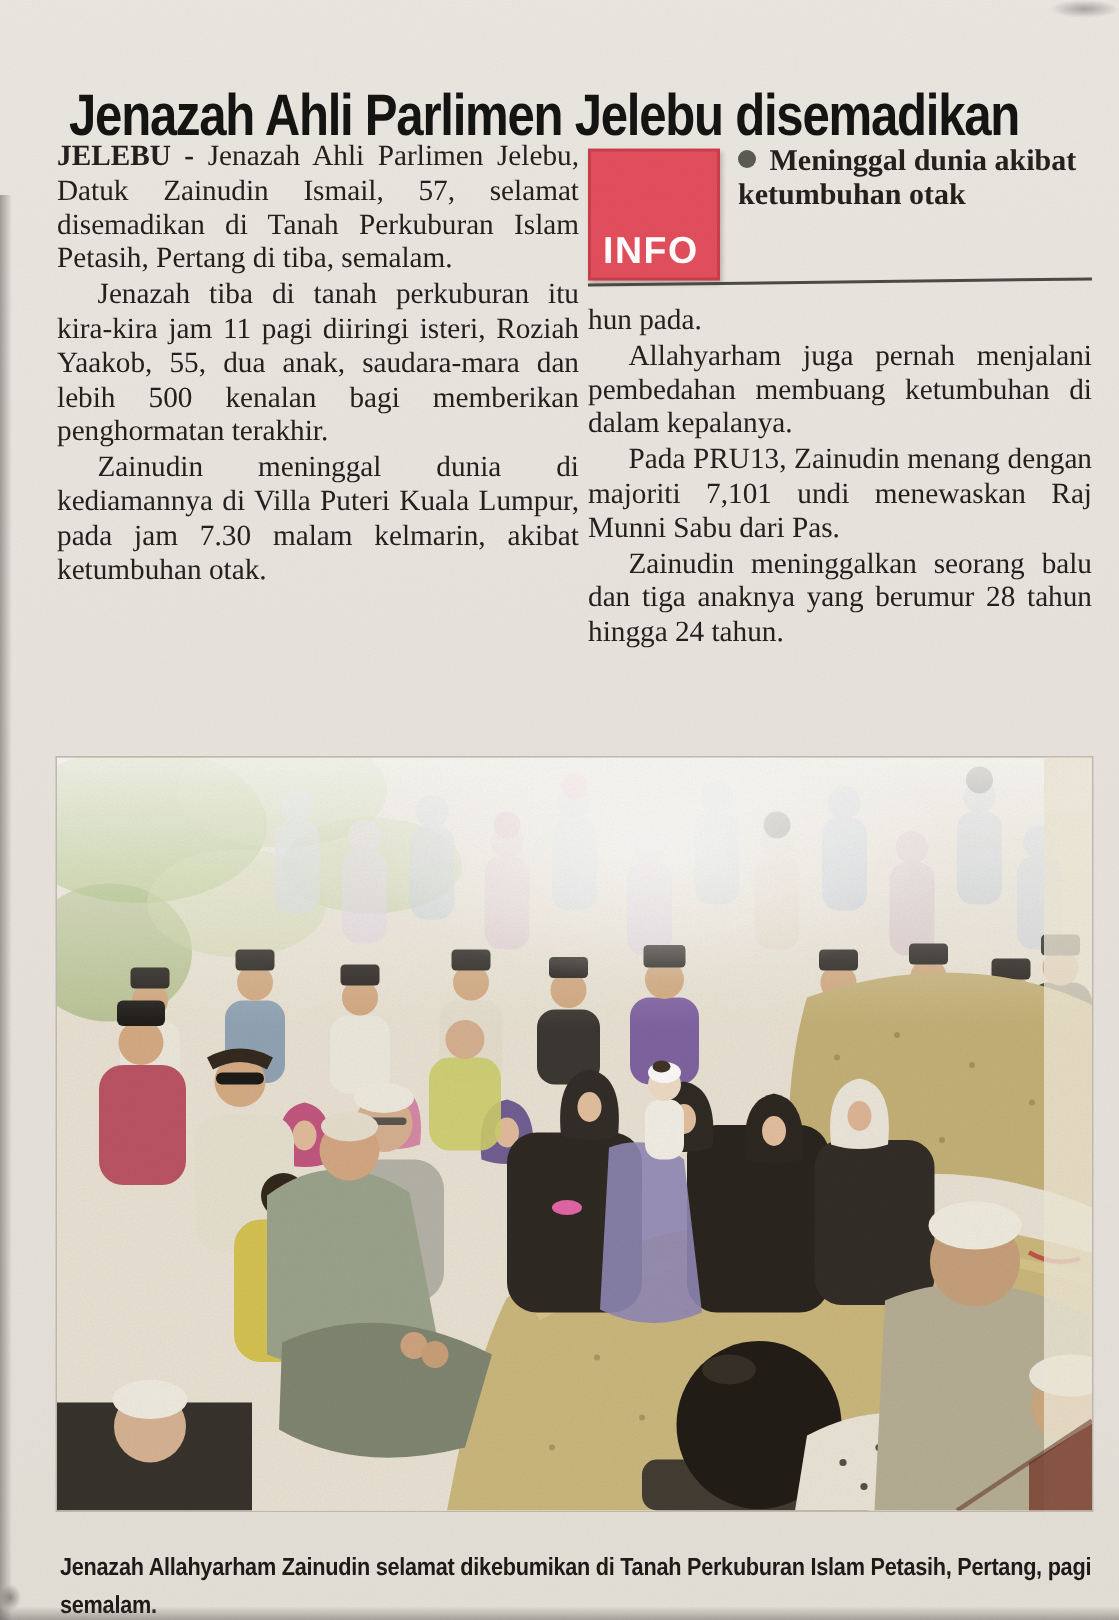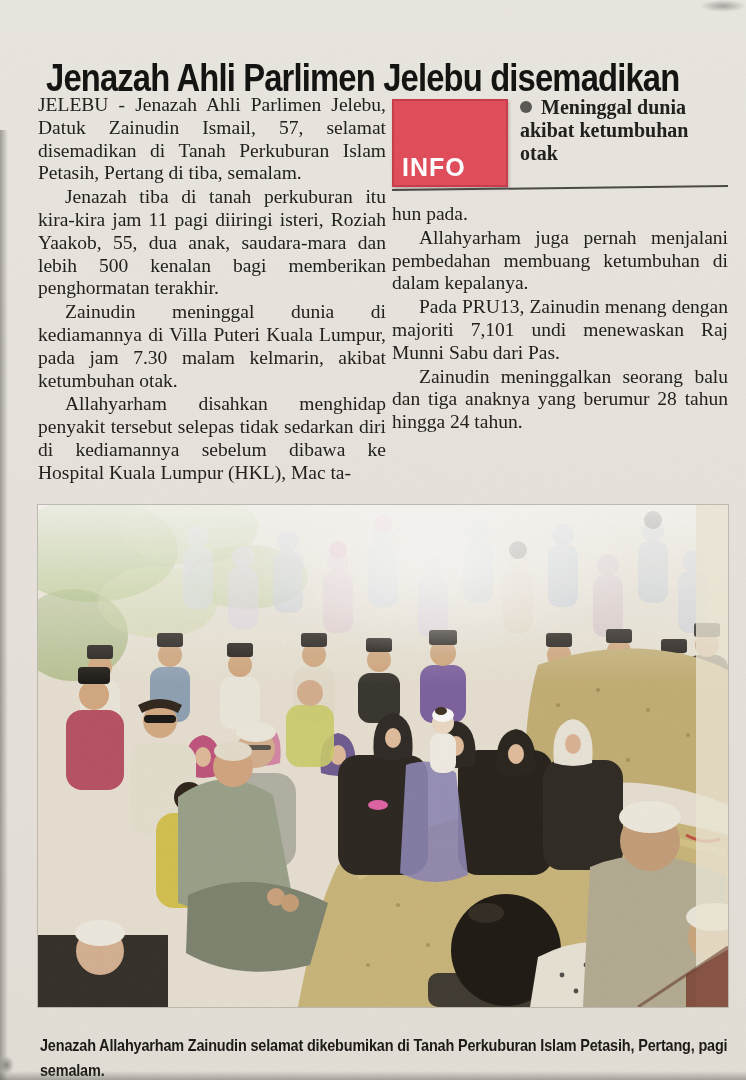--- a/index.html
+++ b/index.html
@@ -16,27 +16,26 @@
     font-size:39px;letter-spacing:-1px;color:#141412;
     transform:scaleX(0.84);transform-origin:left center;
   }
   
   .col{position:absolute;top:94px;font-size:19.5px;line-height:22.8px;
        text-align:justify;color:#23211e;}
   .col-left{left:38px;width:348px;}
   .col-right{left:392px;width:336px;}
   .col p{margin:0 0 1px 0;text-indent:27px;}
   .col p.lead,.col p.cont{text-indent:0;}
-  .dateline{font-weight:normal;}
+  .dateline{font-weight:bold;}
   
   .info-area{font-weight:bold;font-size:20px;line-height:23px;text-align:left;}
   .info-square{
     float:left;width:88px;height:88px;margin:3px 12px 0 0;position:relative;
     box-shadow:inset 0 0 0 2px rgba(110,10,22,.22), 1px 2px 3px rgba(60,20,20,.25);
-    padding-left:28px;
   }
   .info-square .info-label{
     position:absolute;left:10px;bottom:8px;color:#fff;
     font-family:"Liberation Sans",sans-serif;font-weight:bold;
     font-size:25px;letter-spacing:1px;
   }
   .bullet{margin:2px 0 22px 0;}
   .bullet .dot{display:inline-block;width:12px;height:12px;border-radius:50%;
                margin-right:9px;vertical-align:1px;}
   .col-rule{clear:both;border:none;border-top:2px solid #4c4a46;
@@ -68,21 +67,20 @@
 <body>
 
 <div class="page">
 
   <h1 class="headline">Jenazah Ahli Parlimen Jelebu disemadikan</h1>
 
   <div class="col col-left">
     <p class="lead"><span class="dateline">JELEBU - </span><span>Jenazah Ahli Parlimen Jelebu, Datuk Zainudin Ismail, 57, selamat disemadikan di Tanah Perkuburan Islam Petasih, Pertang di tiba, semalam.</span></p>
     <p>Jenazah tiba di tanah perkuburan itu kira-kira jam 11 pagi diiringi isteri, Roziah Yaakob, 55, dua anak, saudara-mara dan lebih 500 kenalan bagi memberikan penghormatan terakhir.</p>
     <p>Zainudin meninggal dunia di kediamannya di Villa Puteri Kuala Lumpur, pada jam 7.30 malam kelmarin, akibat ketumbuhan otak.</p>
-    <p>Allahyarham disahkan menghidap penyakit tersebut selepas tidak sedarkan diri di kediamannya sebelum dibawa ke Hospital Kuala Lumpur (HKL), Mac ta-</p>
   </div>
 
   <div class="col col-right">
     <div class="info-area">
       <div class="info-square" style="background: rgb(226, 78, 92);">
         <span class="info-label">INFO</span>
       </div>
       <div class="bullet"><span class="dot" style="background: rgb(92, 90, 85);"></span><span>Meninggal dunia akibat ketumbuhan otak</span></div>
     </div>
     <hr class="col-rule">

